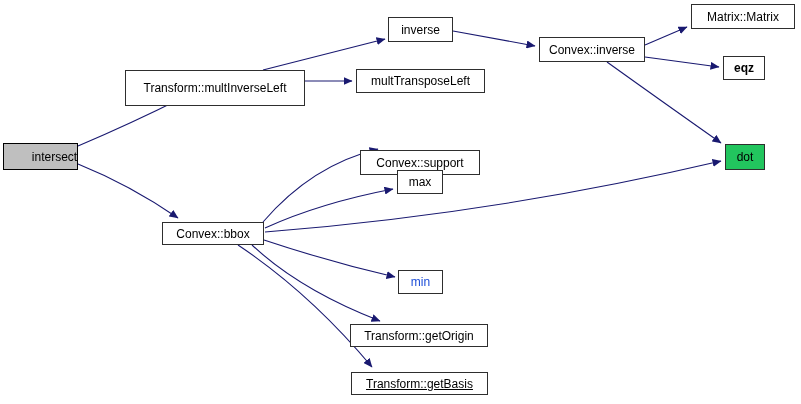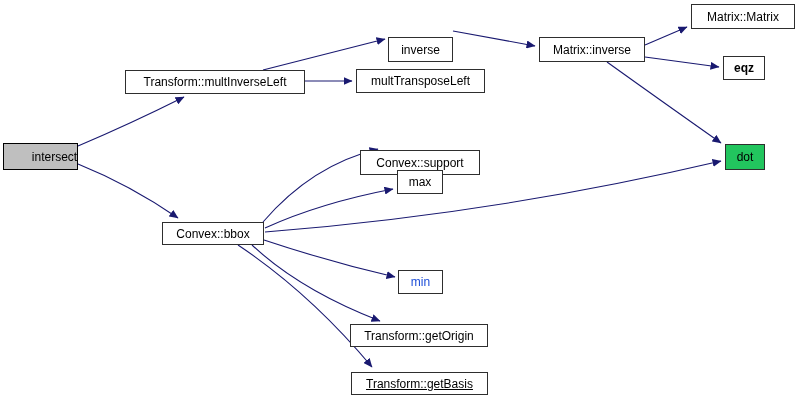--- a/index.html
+++ b/index.html
@@ -43,28 +43,28 @@
       <path d="M265,228 Q320,203 393,189" fill="none" stroke="#191970" stroke-width="1.1" marker-end="url(#arrow)"></path>
       <path d="M265,232 Q495,214 721,161" fill="none" stroke="#191970" stroke-width="1.1" marker-end="url(#arrow)"></path>
       <path d="M264,240 Q330,262 395,277" fill="none" stroke="#191970" stroke-width="1.1" marker-end="url(#arrow)"></path>
       <path d="M252,245 Q300,290 380,321" fill="none" stroke="#191970" stroke-width="1.1" marker-end="url(#arrow)"></path>
       <path d="M238,245 Q310,293 372,367" fill="none" stroke="#191970" stroke-width="1.1" marker-end="url(#arrow)"></path>
     </svg>
   <div class="node-layer">
       <div class="node" style="left: 3px; top: 143px; width: 75px; height: 27px; background: rgb(191, 191, 191); border: 1px solid rgb(0, 0, 0); color: rgb(0, 0, 0); padding-left: 28px;">
         <span>intersect</span>
       </div>
-      <div class="node" style="left: 125px; top: 70px; width: 180px; height: 24px; background: rgb(255, 255, 255); border: 1px solid rgb(46, 46, 46); color: rgb(0, 0, 0);">
+      <div class="node" style="left: 125px; top: 70px; width: 180px; height: 36px; background: rgb(255, 255, 255); border: 1px solid rgb(46, 46, 46); color: rgb(0, 0, 0);">
         <span>Transform::multInverseLeft</span>
       </div>
-      <div class="node" style="left: 388px; top: 17px; width: 65px; height: 25px; background: rgb(255, 255, 255); border: 1px solid rgb(46, 46, 46); color: rgb(0, 0, 0); margin-top: 20px;">
+      <div class="node" style="left: 388px; top: 17px; width: 65px; height: 25px; background: rgb(255, 255, 255); border: 1px solid rgb(46, 46, 46); color: rgb(0, 0, 0);">
         <span>inverse</span>
       </div>
       <div class="node" style="left: 539px; top: 37px; width: 106px; height: 25px; background: rgb(255, 255, 255); border: 1px solid rgb(46, 46, 46); color: rgb(0, 0, 0);">
-        <span>Matrix::inverse</span>
+        <span>Convex::inverse</span>
       </div>
       <div class="node" style="left: 691px; top: 4px; width: 104px; height: 25px; background: rgb(255, 255, 255); border: 1px solid rgb(46, 46, 46); color: rgb(0, 0, 0);">
         <span>Matrix::Matrix</span>
       </div>
       <div class="node" style="left: 723px; top: 56px; width: 42px; height: 24px; background: rgb(255, 255, 255); border: 1px solid rgb(46, 46, 46); color: rgb(0, 0, 0); font-weight: bold;">
         <span>eqz</span>
       </div>
       <div class="node" style="left: 356px; top: 69px; width: 129px; height: 24px; background: rgb(255, 255, 255); border: 1px solid rgb(46, 46, 46); color: rgb(0, 0, 0);">
         <span>multTransposeLeft</span>
       </div>

